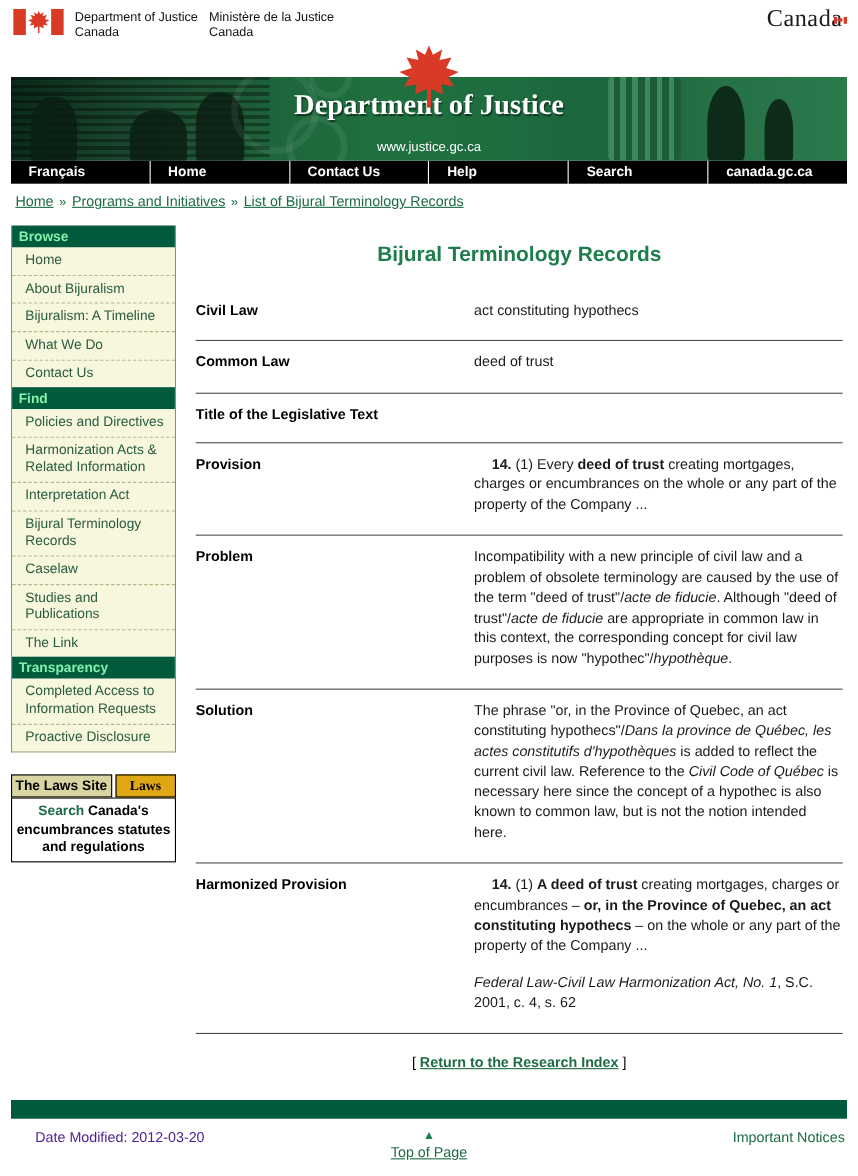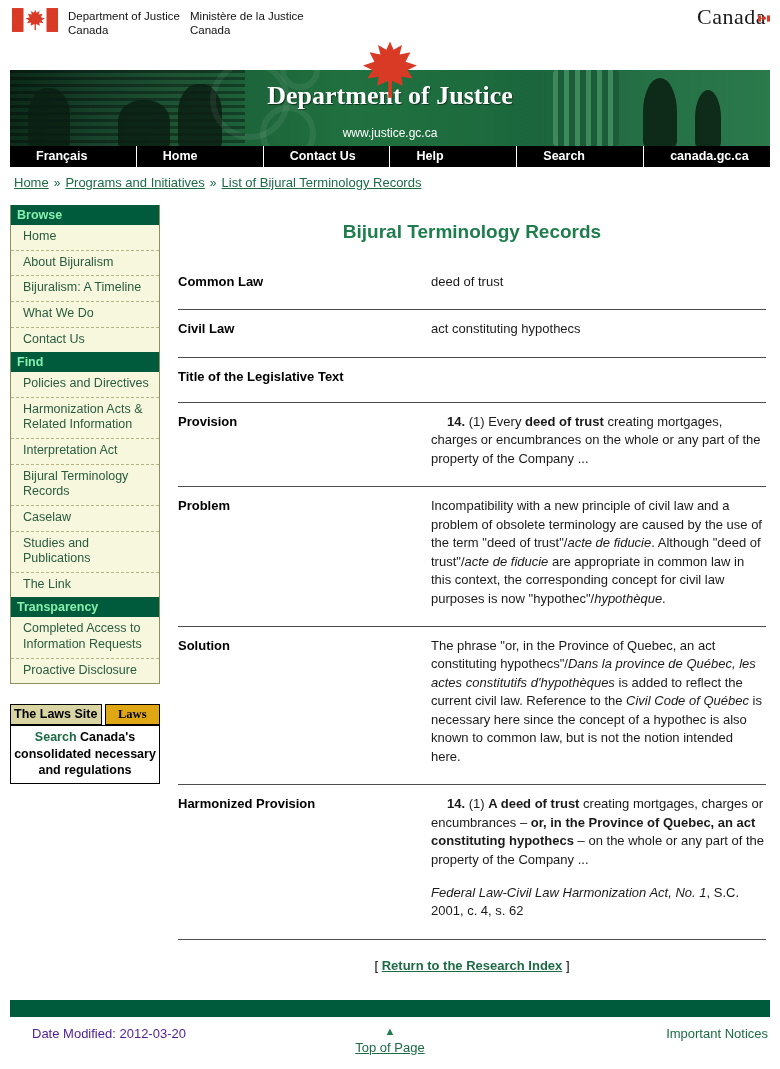--- a/index.html
+++ b/index.html
@@ -39,21 +39,21 @@
   .deco-right .fig { position:absolute; background:#0c2315; opacity:.9; }
   .g1 { left:118px; top:8px; width:34px; height:68px; border-radius:50% 50% 8% 8%; }
   .g2 { left:170px; top:20px; width:26px; height:56px; border-radius:50% 50% 8% 8%; }
   .banner-title { position:absolute; left:0; right:0; top:11px; text-align:center; color:#fff; }
   .banner-title .t { font-family:"Liberation Serif", serif; font-weight:bold; font-size:26px; text-shadow:1px 1px 1px rgba(0,0,0,0.5); }
   .banner-title .u { font-size:12px; margin-top:15px; }
   .leaf-big { position:absolute; left:50%; transform:translateX(-50%); top:-31px; }
 
   
   .navbar { display:flex; margin:0 10px; height:21px; background:#000; }
-  .navbar .cell { flex:1; color:#fff; font-weight:bold; font-size:12.5px; line-height:21px; padding-left:26px; border-right:1px solid #fff; cursor:pointer; white-space:nowrap; }
+  .navbar .cell { flex:1; color:#fff; font-weight:bold; font-size:12.5px; line-height:21px; padding-left:16px; border-right:1px solid #fff; cursor:pointer; white-space:nowrap; }
   .navbar .cell:last-child { border-right:none; }
 
   
   .breadcrumb { padding:8px 12px 9px 14px; font-size:13px; color:#1c6b45; }
   .breadcrumb a { color:#1c6b45; text-decoration:underline; cursor:pointer; }
   .breadcrumb .sep { margin:0 5px; font-size:12px; }
 
   
   .content { display:flex; align-items:flex-start; padding:6px 14px 0 10px; }
   .sidebar { width:150px; flex:0 0 150px; font-size:12.5px; }
@@ -194,38 +194,38 @@
         <div class="side-item">Completed Access to Information Requests</div>
         <div class="side-item">Proactive Disclosure</div>
       </div>
 
       <div class="laws-box">
         <div class="laws-tabs">
           <div class="laws-tab1">The Laws Site</div>
           <div class="laws-tab2">Laws</div>
         </div>
         <div class="laws-body">
-          <a>Search</a><span> Canada's consolidated necessary and regulations</span>
+          <a>Search</a><span> Canada's encumbrances statutes and regulations</span>
         </div>
       </div>
     </div>
 
     <div class="main">
       <div class="page-title">Bijural Terminology Records</div>
 
       <div class="drow">
+        <div class="lbl">Civil Law</div>
+        <div class="val">
+            <p><span>act constituting hypothecs</span></p>
+          </div>
+      </div>
+      <div class="drow">
         <div class="lbl">Common Law</div>
         <div class="val">
             <p><span>deed of trust</span></p>
-          </div>
-      </div>
-      <div class="drow">
-        <div class="lbl">Civil Law</div>
-        <div class="val">
-            <p><span>act constituting hypothecs</span></p>
           </div>
       </div>
       <div class="drow">
         <div class="lbl">Title of the Legislative Text</div>
       </div>
       <div class="drow">
         <div class="lbl">Provision</div>
         <div class="val">
             <p class="indent"><b>14.</b><span> (1) Every </span><b>deed of trust</b><span> creating mortgages, charges or encumbrances on the whole or any part of the property of the Company ...</span></p>
           </div>

